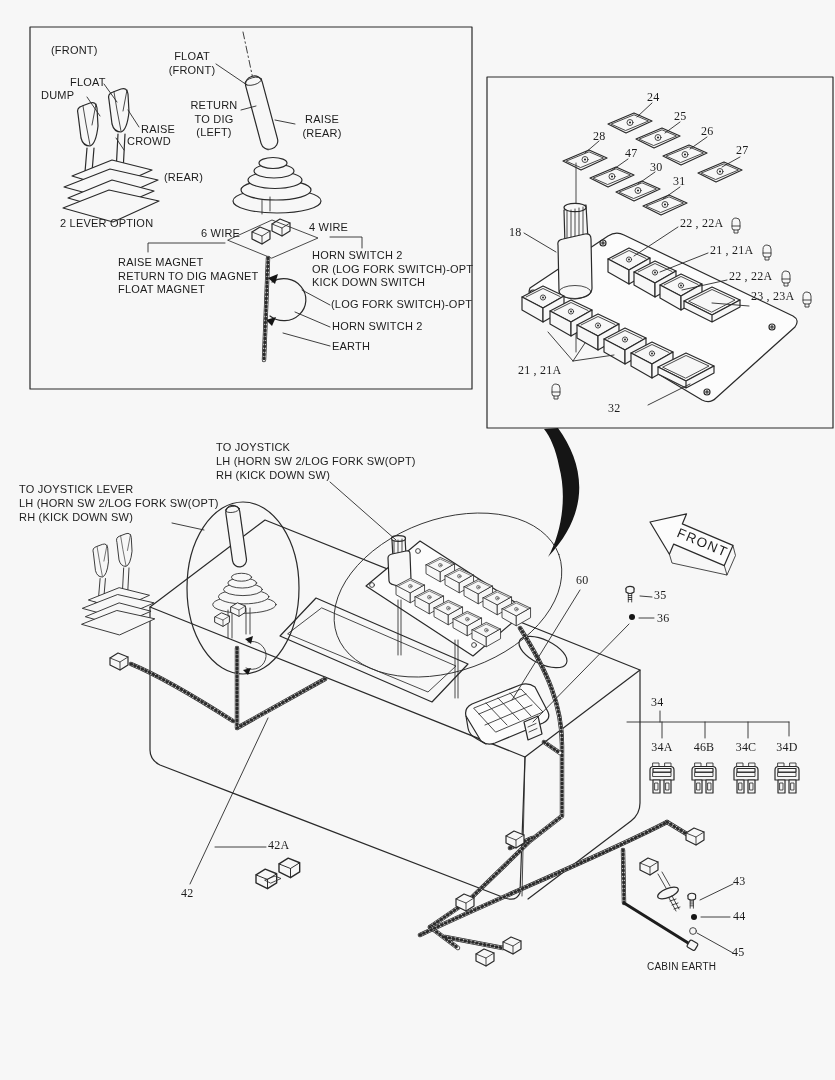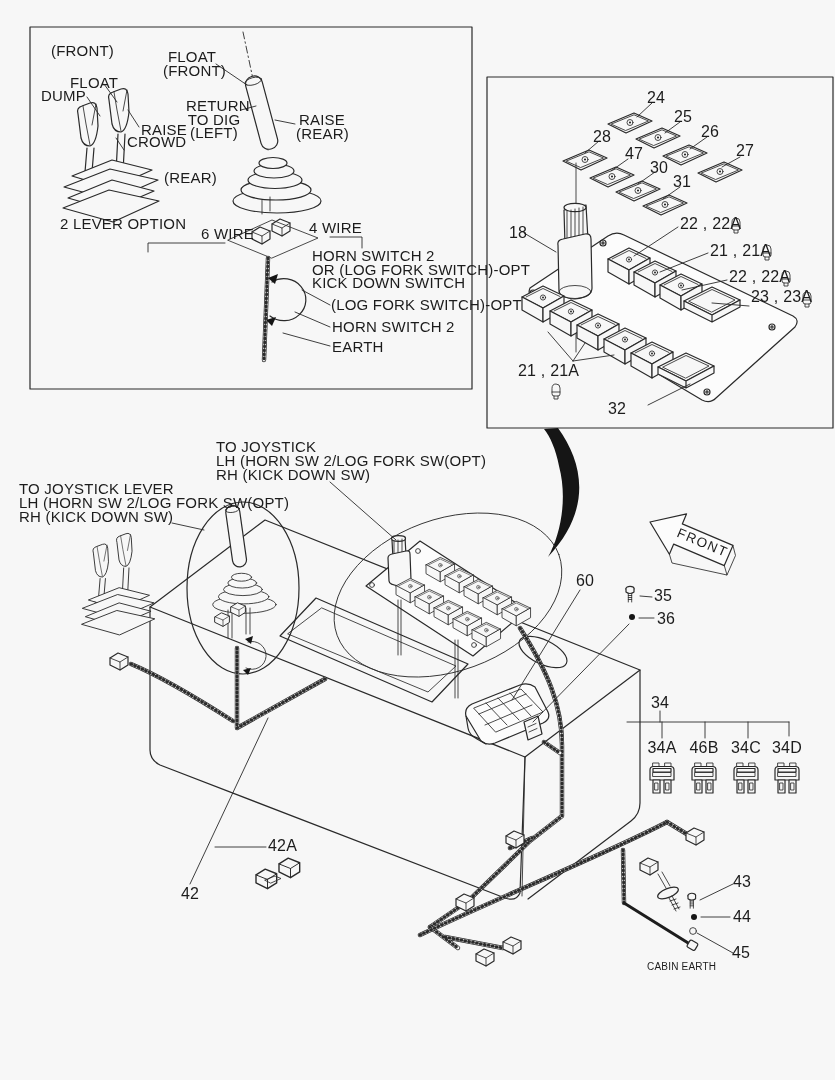--- a/index.html
+++ b/index.html
@@ -12,22 +12,22 @@
   svg.art .white{fill:#fcfcfc;}
   svg.art .thin{stroke-width:.85;}
   svg.art .ldr{stroke-width:.9;}
   svg.art .dashdot{stroke-width:.9;stroke-dasharray:7 3 1.5 3;}
   svg.art .wA{stroke:#2b2b2b;stroke-width:4.4;}
   svg.art .wB{stroke:#f7f7f7;stroke-width:2.9;}
   svg.art .wC{stroke:#2b2b2b;stroke-width:2.9;stroke-dasharray:1 3;}
   svg.art .earth{stroke:#1d1d1d;stroke-width:3;}
   svg.art .ink{fill:#151515;stroke:none;}
   svg.art text{stroke:none;fill:#1c1c1c;}
-  .lbl{position:absolute;font-size:15px;line-height:13.5px;white-space:pre-line;letter-spacing:.2px;}
-  .num{font-size:16px;line-height:13px;}
+  .lbl{position:absolute;font-size:11px;line-height:13.5px;white-space:pre-line;letter-spacing:.2px;}
+  .num{font-size:12px;line-height:13px;font-family:Liberation Serif, serif;}
   .ctr{text-align:center;}
 </style>
 </head>
 <body>
 
 <div class="stage">
 
 <svg class="art" width="835" height="1080" viewBox="0 0 835 1080">
 <defs>
   <g id="rk">
@@ -343,20 +343,23 @@
 <div class="lbl" style="left:60px;top:217px">2 LEVER OPTION</div>
 <div class="lbl ctr" style="left:163px;top:50px;width:58px">FLOAT
 (FRONT)</div>
 <div class="lbl ctr" style="left:186px;top:99px;width:56px">RETURN
 TO DIG
 (LEFT)</div>
 <div class="lbl ctr" style="left:296px;top:113px;width:52px">RAISE
 (REAR)</div>
 <div class="lbl" style="left:201px;top:227px">6 WIRE</div>
 <div class="lbl" style="left:309px;top:221px">4 WIRE</div>
+<div class="lbl" style="left:118px;top:256px">RAISE MAGNET
+RETURN TO DIG MAGNET
+FLOAT MAGNET</div>
 <div class="lbl" style="left:312px;top:249px">HORN SWITCH 2
 OR (LOG FORK SWITCH)-OPT
 KICK DOWN SWITCH</div>
 <div class="lbl" style="left:331px;top:298px">(LOG FORK SWITCH)-OPT</div>
 <div class="lbl" style="left:332px;top:320px">HORN SWITCH 2</div>
 <div class="lbl" style="left:332px;top:340px">EARTH</div>
 
 <div class="lbl num" style="left:647px;top:91px">24</div>
 <div class="lbl num" style="left:674px;top:110px">25</div>
 <div class="lbl num" style="left:701px;top:125px">26</div>

